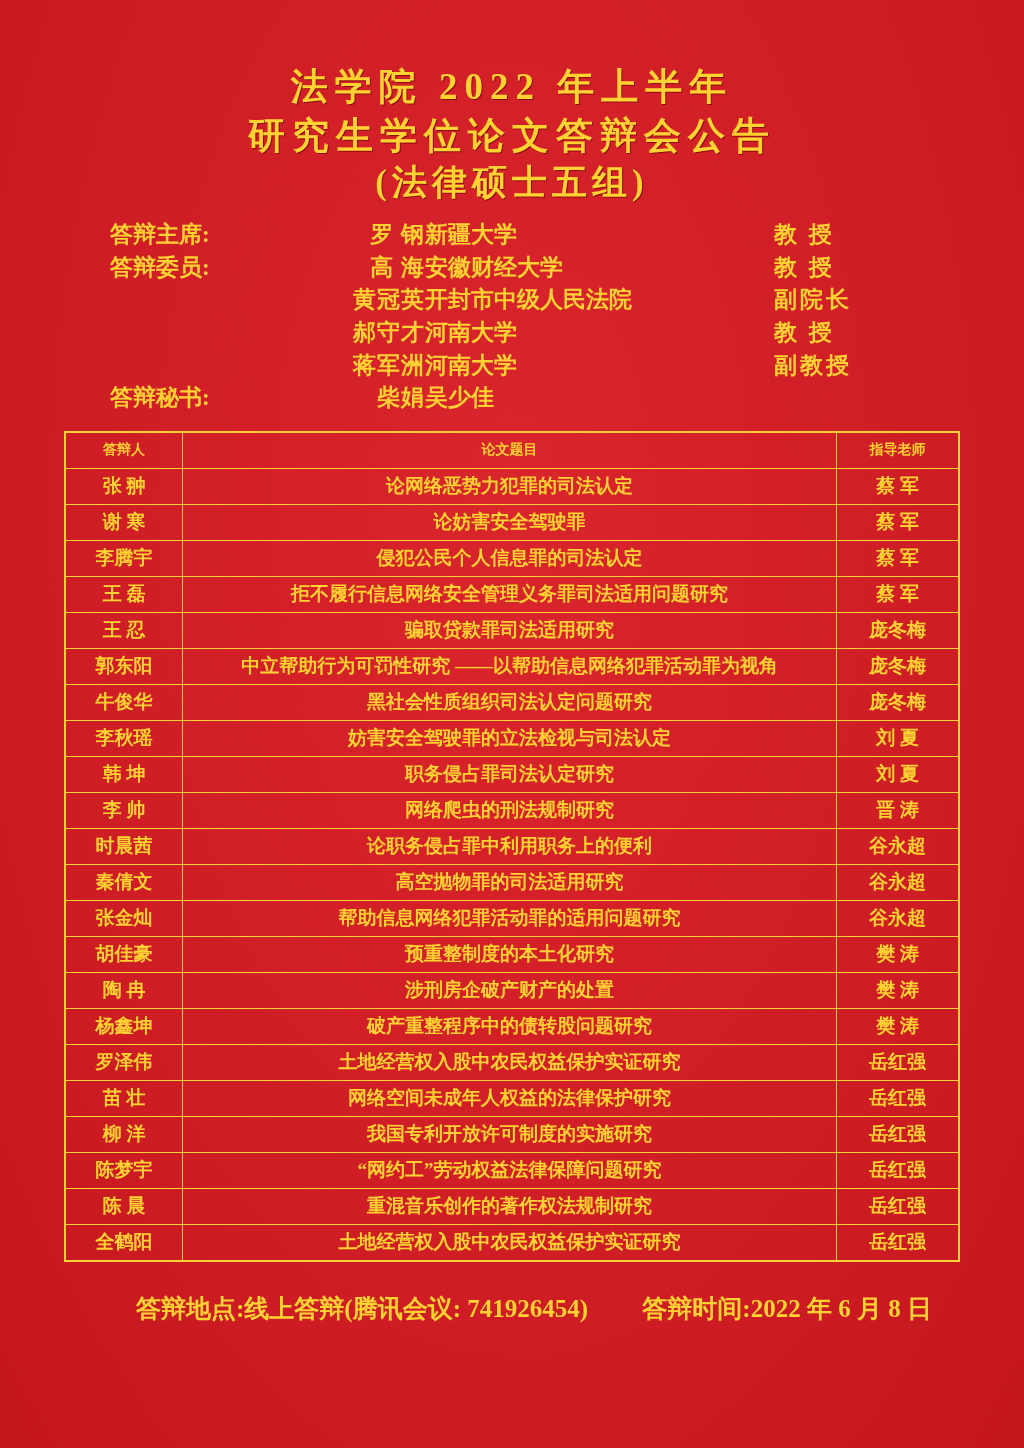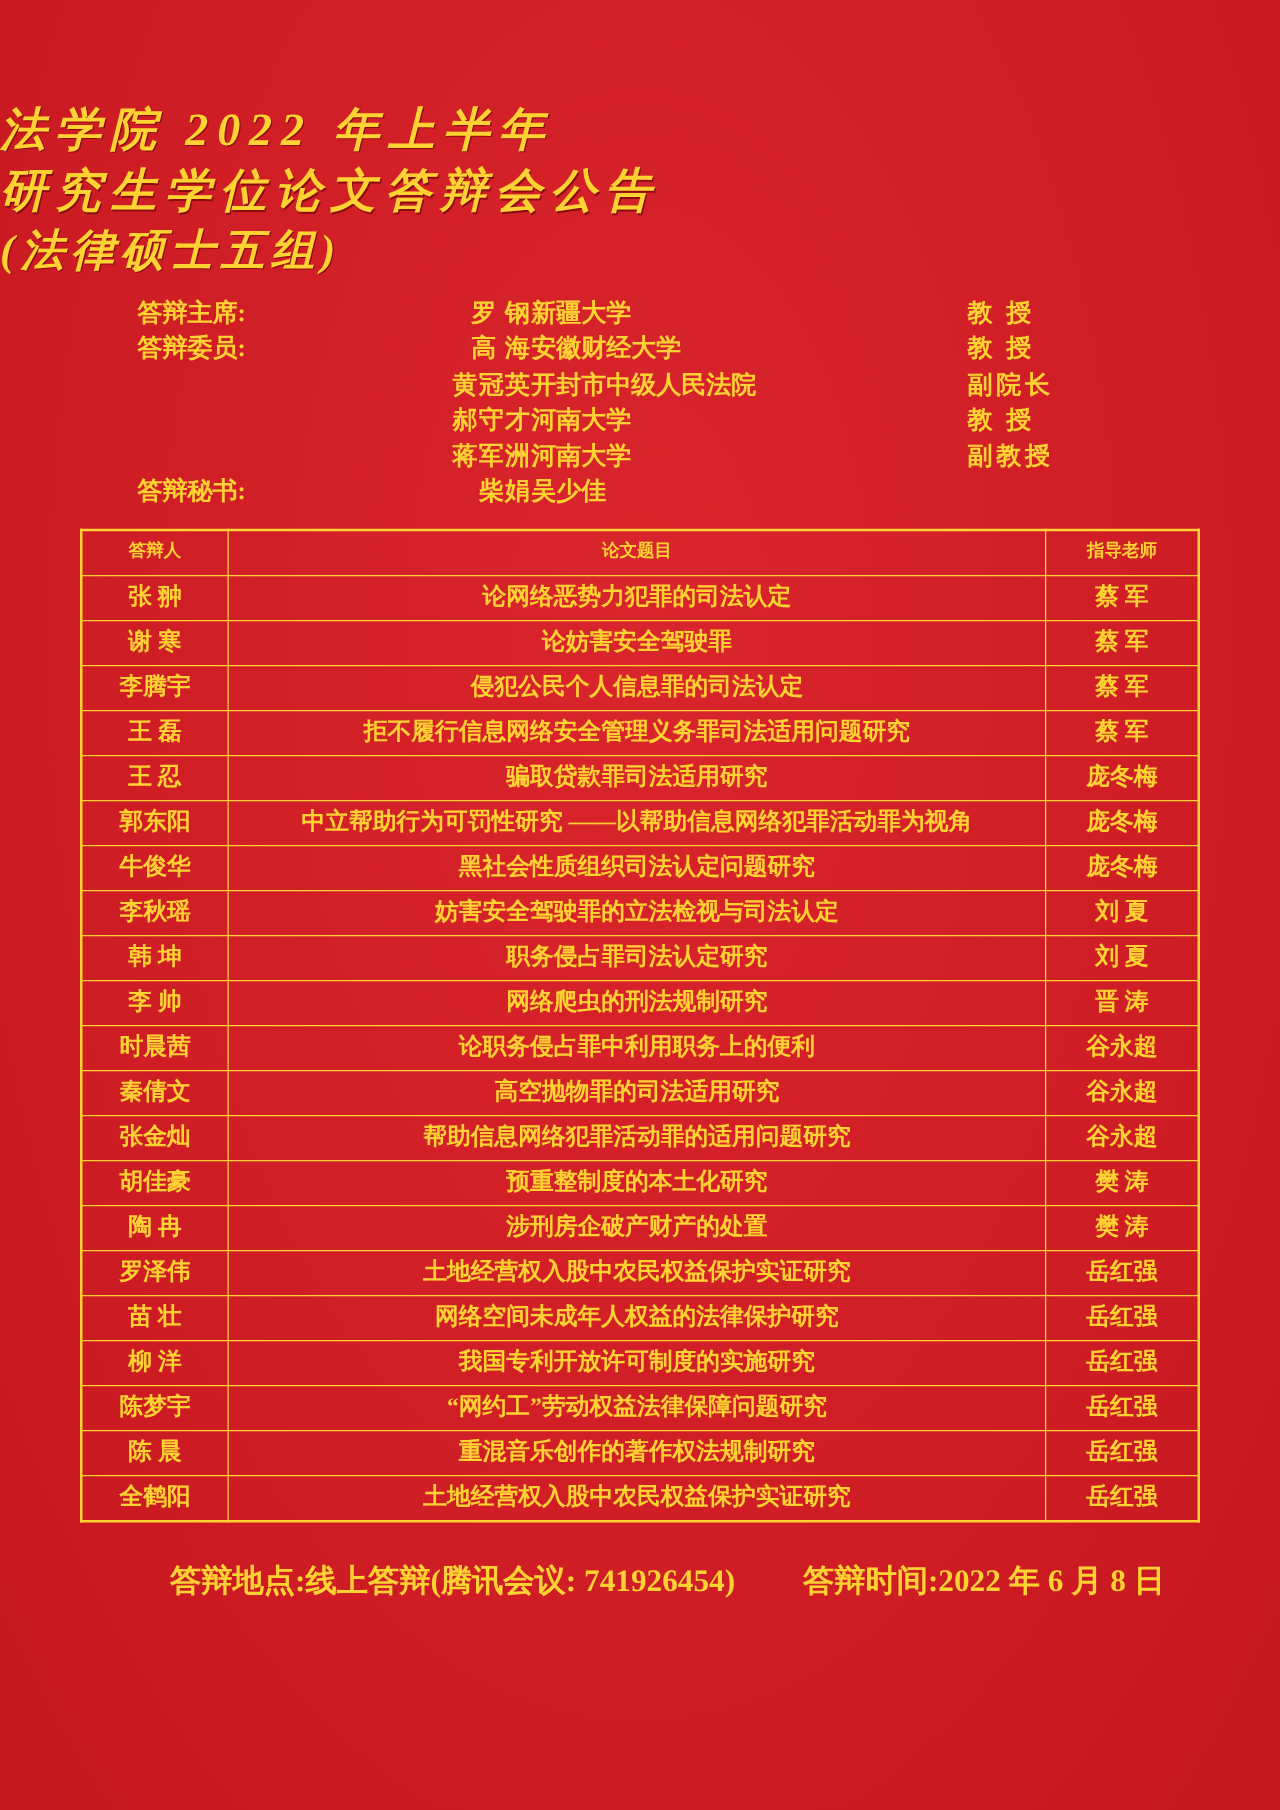--- a/index.html
+++ b/index.html
@@ -17,40 +17,40 @@
   }
   .page {
     width: 1024px;
     height: 1448px;
     position: relative;
     background:
       radial-gradient(ellipse at 50% 35%, #d9252c 0%, #cf1d25 60%, #c4161d 100%);
     box-sizing: border-box;
   }
   .title-block {
-    padding-top: 80px;
-    font-style: italic;
+    text-align: center;
+    padding-top: 62px;
   }
   .title-line {
     font-size: 37px;
     font-weight: bold;
     letter-spacing: 7px;
     color: #ffd233;
     line-height: 1.33;
     text-shadow: 1px 1px 0 #8a0d10;
   }
   .title-line.sub {
     font-size: 35px;
     letter-spacing: 5px;
   }
 
   .committee {
     margin: 12px 0 0 0;
     padding: 0 90px 0 110px;
-    font-size: 20px;
+    font-size: 23px;
     font-weight: bold;
     color: #ffd233;
     line-height: 1.42;
   }
   .crow {
     display: flex;
     align-items: baseline;
     white-space: nowrap;
   }
   .crole {
@@ -239,20 +239,25 @@
         <td>胡佳豪</td>
         <td>预重整制度的本土化研究</td>
         <td>樊 涛</td>
       </tr>
       <tr>
         <td>陶 冉</td>
         <td>涉刑房企破产财产的处置</td>
         <td>樊 涛</td>
       </tr>
       <tr>
+        <td>杨鑫坤</td>
+        <td>破产重整程序中的债转股问题研究</td>
+        <td>樊 涛</td>
+      </tr>
+      <tr>
         <td>罗泽伟</td>
         <td>土地经营权入股中农民权益保护实证研究</td>
         <td>岳红强</td>
       </tr>
       <tr>
         <td>苗 壮</td>
         <td>网络空间未成年人权益的法律保护研究</td>
         <td>岳红强</td>
       </tr>
       <tr>

